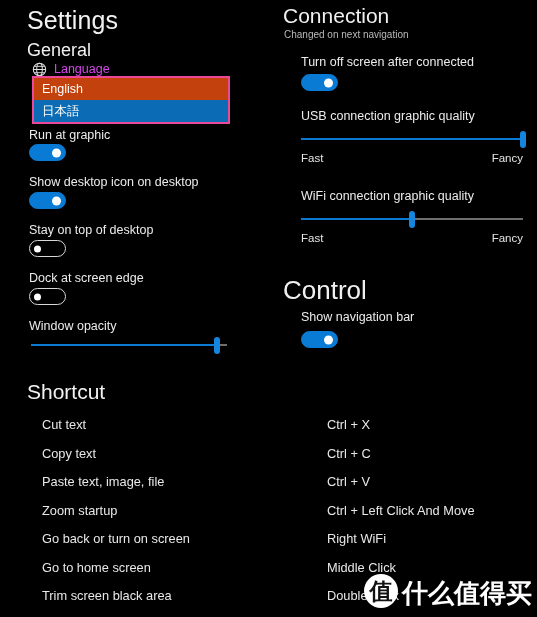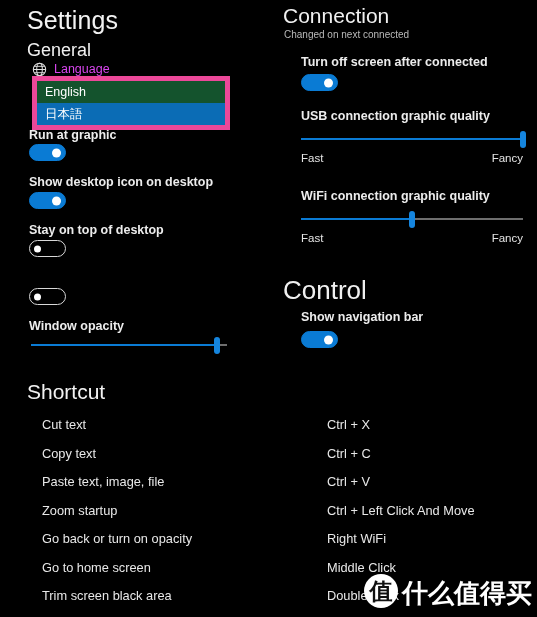--- a/index.html
+++ b/index.html
@@ -54,21 +54,21 @@
     line-height: 1;
   }
   .subtitle {
     font-size: 10px;
     font-weight: 400;
     color: #b9b9b9;
     line-height: 1;
   }
   .field-label {
     font-size: 12.5px;
-    font-weight: 700;
+    font-weight: 400;
     color: #ececec;
     line-height: 1;
   }
 
   
   .abs { position: absolute; }
 
   
   .toggle {
     position: absolute;
@@ -162,22 +162,22 @@
     color: #d946ef;
     line-height: 1;
   }
 
   
   .dropdown {
     position: absolute;
     left: 32px;
     top: 76px;
     width: 198px;
-    border: 5px solid #ec4899;
-    background: #14532d;
+    border: 2px solid #ec4899;
+    background: #c2410c;
     box-sizing: border-box;
     z-index: 40;
   }
   .dropdown .opt {
     height: 22px;
     line-height: 22px;
     padding-left: 8px;
     font-size: 12.5px;
     color: #ffffff;
     box-sizing: border-box;
@@ -306,37 +306,38 @@
     <div class="field-label abs" style="left:29px; top:176px;">Show desktop icon on desktop</div>
     <div class="toggle on" style="left:29px; top:192px;">
       <span class="knob"></span>
     </div>
 
     <div class="field-label abs" style="left:29px; top:224px;">Stay on top of desktop</div>
     <div class="toggle off" style="left:29px; top:240px;">
       <span class="knob"></span>
     </div>
 
+    <div class="field-label abs" style="left:29px; top:272px;">Dock at screen edge</div>
     <div class="toggle off" style="left:29px; top:288px;">
       <span class="knob"></span>
     </div>
 
     <div class="field-label abs" style="left:29px; top:320px;">Window opacity</div>
     <div class="slider" id="slider-opacity" style="left:31px; top:338px; width:196px;">
       <div class="track"></div>
       <div class="fill" style="width: 95%;"></div>
       <div class="thumb" style="left: 95%;"></div>
     </div>
   </div>
 
   <div class="col-right">
 
     <div class="title-section abs" style="left:11px; top:5px; font-size:21px;text-align:center;">Connection</div>
 
-    <div class="subtitle abs" style="left:12px; top:30px;">Changed on next connected</div>
+    <div class="subtitle abs" style="left:12px; top:30px;">Changed on next navigation</div>
 
     <div class="field-label abs" style="left:29px; top:56px;">Turn off screen after connected</div>
     <div class="toggle on" style="left:29px; top:74px;">
       <span class="knob"></span>
     </div>
 
     <div class="field-label abs" style="left:29px; top:110px;">USB connection graphic quality</div>
     <div class="slider" id="slider-usb" style="left:29px; top:132px; width:222px;">
       <div class="track"></div>
       <div class="fill" style="width: 100%;"></div>
@@ -380,21 +381,21 @@
       </div>
       <div class="sc-row">
         <span class="sc-key">Paste text, image, file</span>
         <span class="sc-val">Ctrl + V</span>
       </div>
       <div class="sc-row">
         <span class="sc-key">Zoom startup</span>
         <span class="sc-val">Ctrl + Left Click And Move</span>
       </div>
       <div class="sc-row">
-        <span class="sc-key">Go back or turn on opacity</span>
+        <span class="sc-key">Go back or turn on screen</span>
         <span class="sc-val">Right WiFi</span>
       </div>
       <div class="sc-row">
         <span class="sc-key">Go to home screen</span>
         <span class="sc-val">Middle Click</span>
       </div>
       <div class="sc-row">
         <span class="sc-key">Trim screen black area</span>
         <span class="sc-val">Double Click</span>
       </div>

